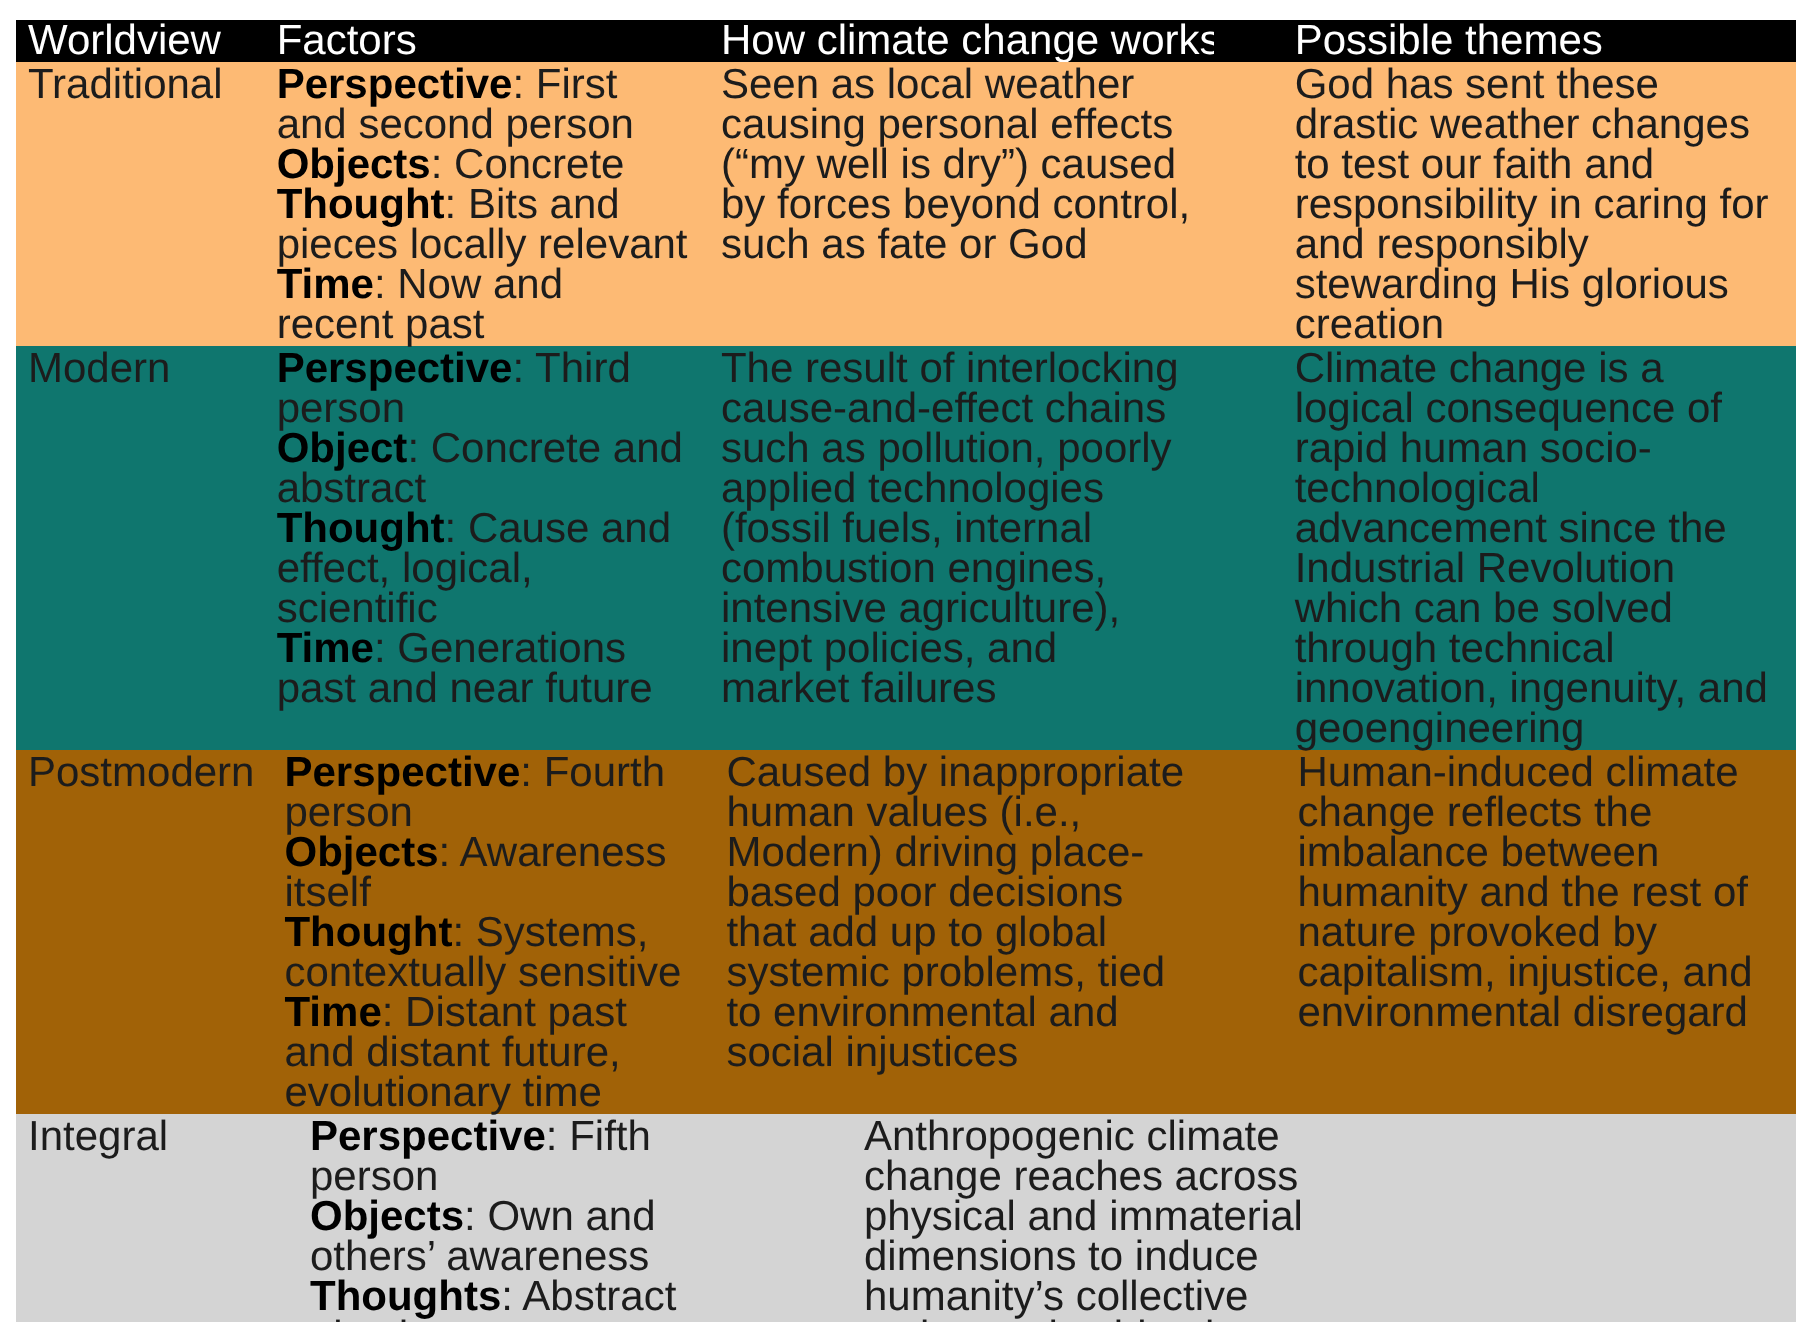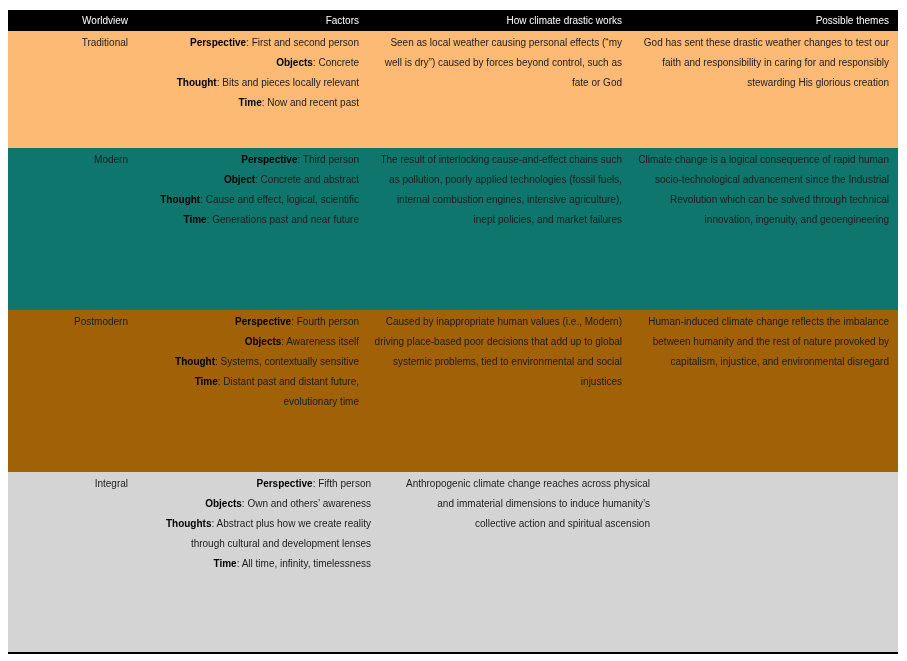--- a/index.html
+++ b/index.html
@@ -26,29 +26,28 @@
     width: 890px;
     border-bottom: 2px solid #000000;
   }
   .row {
     display: flex;
     align-items: stretch;
   }
   .cell {
     box-sizing: border-box;
     padding: 2px 9px 0 6px;
-    font-size: 10px;
+    font-size: 21px;
     line-height: 20px;
     color: #1c1c1c;
-    text-align: right;
   }
   .c0 { width: 129px; }
   .c1 { width: 231px; }
   .c2 { width: 263px; }
-  .c3 { width: 267px; }
+  .c3 { width: 267px; margin-left: 34px; }
   .hdr {
     background: #000000;
     height: 21px;
   }
   .hdr .cell {
     color: #ffffff;
     padding-top: 0;
     line-height: 21px;
     white-space: nowrap;
     overflow: hidden;
@@ -65,21 +64,21 @@
 </style>
 </head>
 <body>
 
 <div class="page">
   <div class="tbl">
 
     <div class="row hdr">
       <div class="cell c0">Worldview</div>
       <div class="cell c1">Factors</div>
-      <div class="cell c2">How climate drastic works</div>
+      <div class="cell c2">How climate change works</div>
       <div class="cell c3">Possible themes</div>
     </div>
 
     <div class="row r0">
       <div class="cell c0">Traditional</div>
       <div class="cell c1">
         <p class="factor"><span class="term">Perspective</span><span>: First and second person</span></p>
         <p class="factor"><span class="term">Objects</span><span>: Concrete</span></p>
         <p class="factor"><span class="term">Thought</span><span>: Bits and pieces locally relevant</span></p>
         <p class="factor"><span class="term">Time</span><span>: Now and recent past</span></p>

